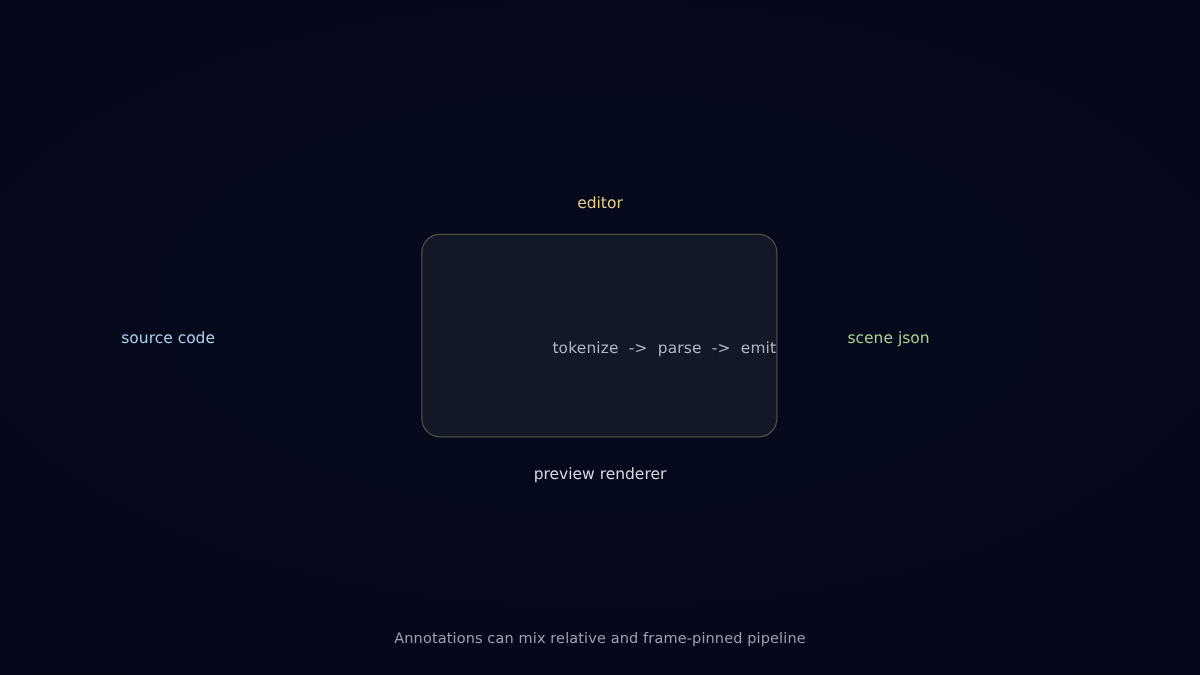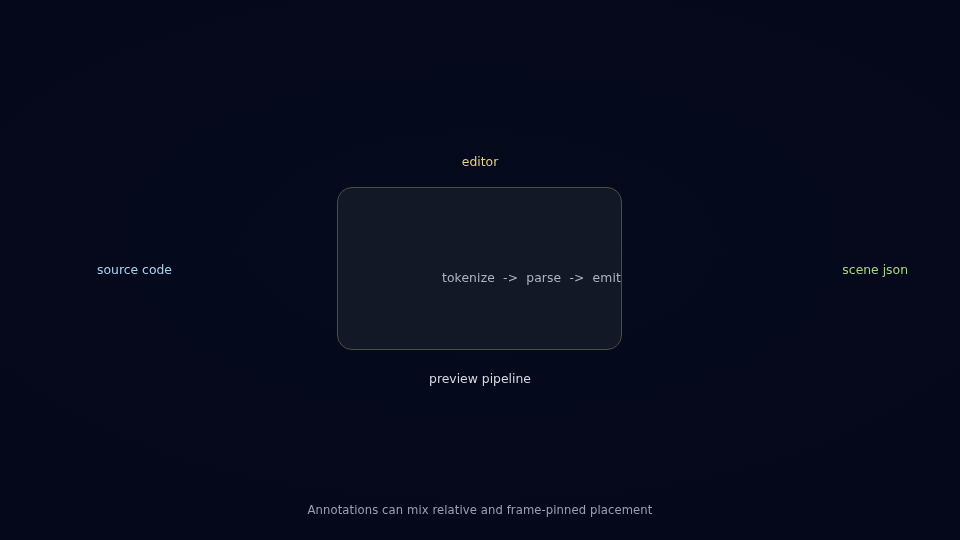--- a/index.html
+++ b/index.html
@@ -84,23 +84,23 @@
     left: 0;
     width: 337px;
     text-align: center;
     padding-right: 68px;
     box-sizing: border-box;
     color: #a9d3ed;
   }
 
   #annotation-right {
     top: 264px;
-    left: 608px;
+    left: 647px;
     width: 300px;
-    text-align: right;
+    text-align: left;
     padding-left: 31px;
     box-sizing: border-box;
     color: #a8d589;
   }
 
   #annotation-bottom {
     left: 0;
     width: 960px;
     top: 373px;
     text-align: center;
@@ -125,21 +125,21 @@
 <body>
 
 <div id="stage">
 
   <div class="annotation" id="annotation-top">editor</div>
 
   <div class="annotation" id="annotation-left">source code</div>
 
   <div class="annotation" id="annotation-right">scene json</div>
 
-  <div class="annotation" id="annotation-bottom">preview pipeline</div>
+  <div class="annotation" id="annotation-bottom">preview renderer</div>
 
   <div id="node-card">
     <div id="node-subtitle">tokenize  -&gt;  parse  -&gt;  emit</div>
   </div>
 
-  <div id="figure-caption">Annotations can mix relative and frame-pinned placement</div>
+  <div id="figure-caption">Annotations can mix relative and frame-pinned pipeline</div>
 
 </div>
 
 </body></html>

